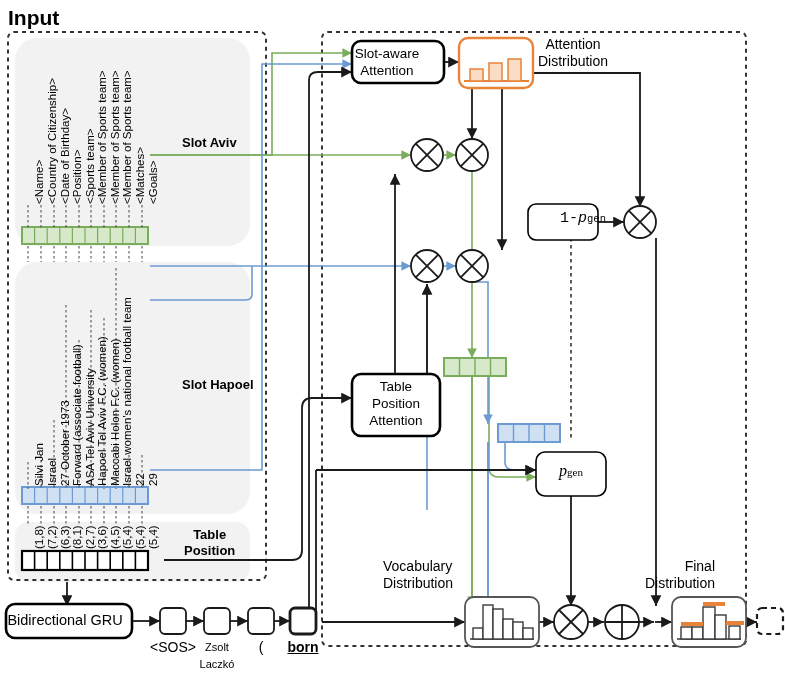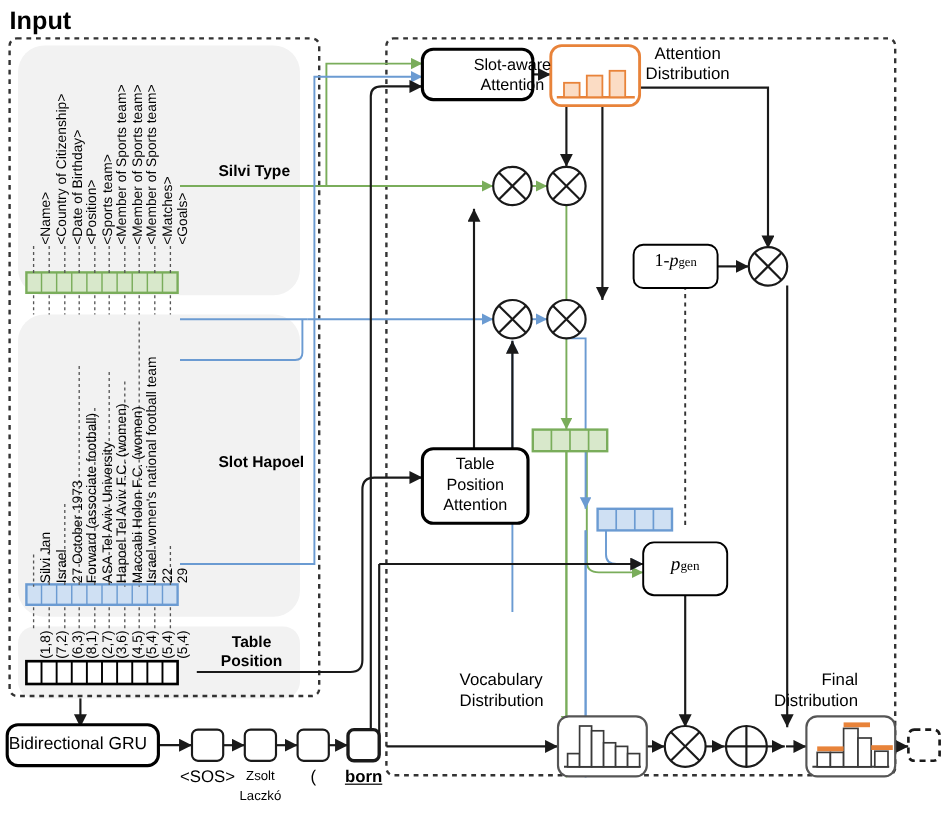--- a/index.html
+++ b/index.html
@@ -299,33 +299,33 @@
       <line x1="583" y1="610" x2="559" y2="634"></line>
 
       <circle cx="622" cy="622" r="17"></circle>
       <line x1="605" y1="622" x2="639" y2="622"></line>
       <line x1="622" y1="605" x2="622" y2="639"></line>
     </g>
   </svg>
 
   <div class="lbl bold" style="left:8px;top:6px;font-size:21px;">Input</div>
 
-  <div class="lbl bold" style="left:182px;top:135px;font-size:13px;">Silvi Type</div>
+  <div class="lbl bold" style="left:182px;top:135px;font-size:13px;">Slot Aviv</div>
   <div class="lbl bold" style="left:182px;top:377px;font-size:13px;">Slot Hapoel</div>
   <div class="lbl bold ctr" style="left:184px;top:527px;font-size:13px;line-height:16px;">Table<br>Position</div>
 
   <div class="lbl ctr" style="left:538px;top:36px;font-size:14px;line-height:17px;">Attention<br>Distribution</div>
 
   <div class="lbl" style="left:383px;top:558px;font-size:14px;line-height:17px;">Vocabulary<br>Distribution</div>
 
   <div class="lbl ctr" style="left:645px;top:558px;font-size:14px;line-height:17px;text-align:right;">Final<br>Distribution</div>
 
-  <div class="lbl ctr" style="left:352px;top:45px;width:70px;font-size:13.5px;line-height:17px;margin-left:40px;">Slot-aware<br>Attention</div>
+  <div class="lbl ctr" style="left:352px;top:45px;width:70px;font-size:13.5px;line-height:17px;">Slot-aware<br>Attention</div>
   <div class="lbl ctr" style="left:352px;top:378px;width:88px;font-size:13.5px;line-height:17px;">Table<br>Position<br>Attention</div>
-  <div class="lbl ctr" style="left:528px;top:210px;width:70px;font-size:15px;font-family:Liberation Serif, serif;text-align:center;">1-<i>p</i><span style="font-size:10.5px;">gen</span></div>
+  <div class="lbl ctr" style="left:548px;top:210px;width:70px;font-size:15px;font-family:Liberation Mono, monospace;text-align:center;">1-<i>p</i><span style="font-size:10.5px;">gen</span></div>
   <div class="lbl ctr" style="left:536px;top:462px;width:70px;font-size:16px;font-family:'Liberation Serif',serif;"><i>p</i><span style="font-size:11px;">gen</span></div>
   <div class="lbl ctr" style="left:6px;top:612px;width:118px;font-size:14.5px;">Bidirectional GRU</div>
 
   <div class="lbl ctr" style="left:143px;top:639px;width:60px;font-size:14px;">&lt;SOS&gt;</div>
   <div class="lbl ctr" style="left:187px;top:639px;width:60px;font-size:11px;line-height:17px;">Zsolt<br>Laczkó</div>
   <div class="lbl ctr" style="left:231px;top:639px;width:60px;font-size:14px;">(</div>
   <div class="lbl ctr bold" style="left:273px;top:639px;width:60px;font-size:14px;text-decoration:underline;">born</div>
 
   <div id="rot-layer">
       <div class="lbl vert" style="left: 33px; top: 204px; font-size: 11.5px; transform: rotate(-90deg);">&lt;Name&gt;</div>

